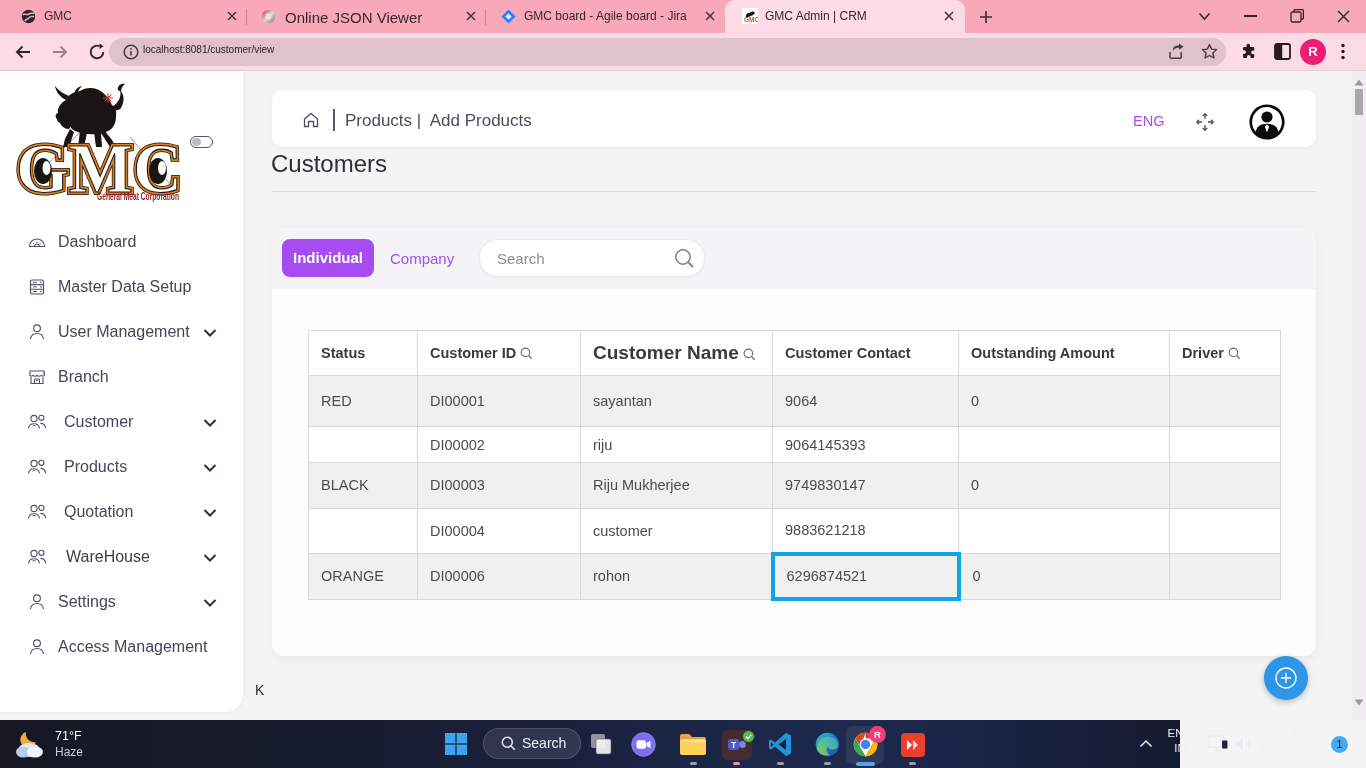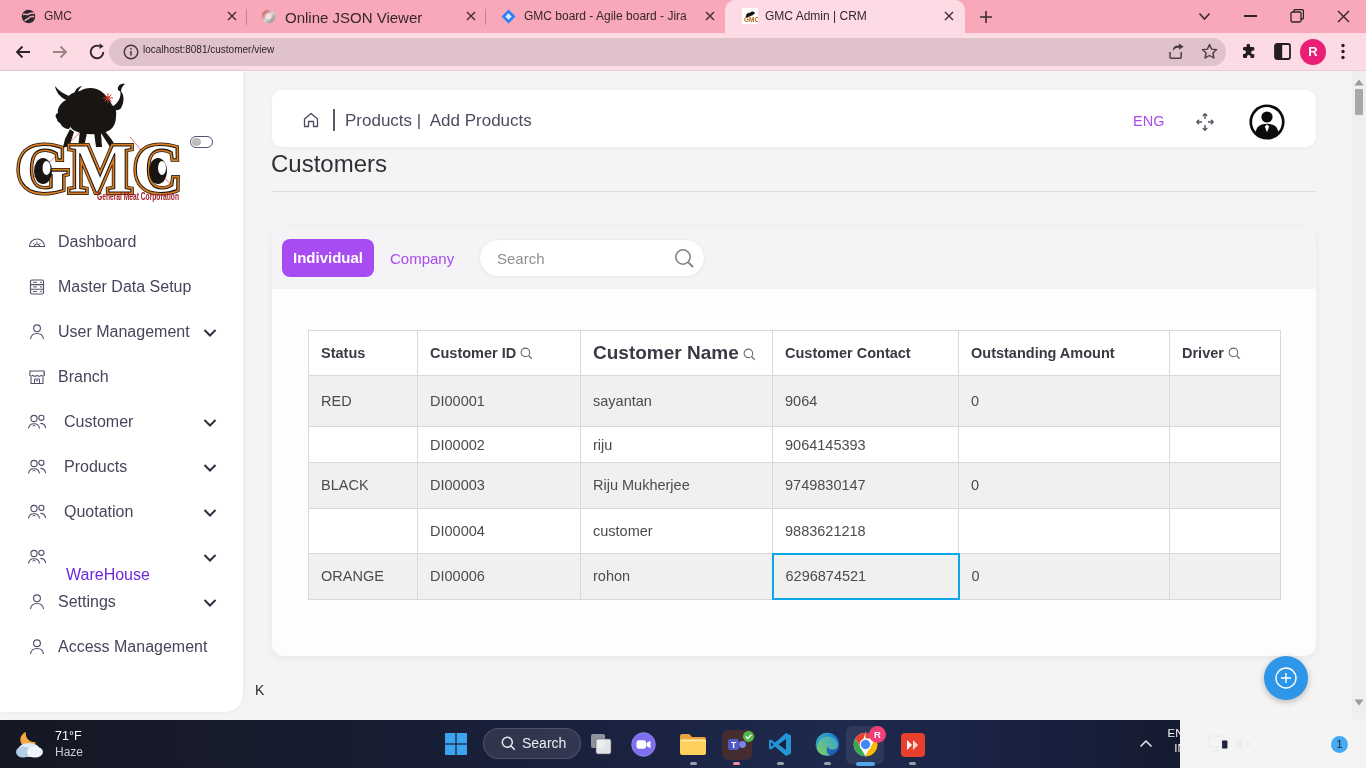--- a/index.html
+++ b/index.html
@@ -255,21 +255,21 @@
   <td style="border:1px solid #d9d9d9;padding:0 0 0 12px;font-size:14.5px;color:#4c4c4c;white-space:nowrap;overflow:hidden;">DI00004</td>
   <td style="border:1px solid #d9d9d9;padding:0 0 0 12px;font-size:14.5px;color:#4c4c4c;white-space:nowrap;overflow:hidden;">customer</td>
   <td style="border:1px solid #d9d9d9;padding:0 0 0 12px;font-size:14.5px;color:#4c4c4c;white-space:nowrap;overflow:hidden;">9883621218</td>
   <td style="border:1px solid #d9d9d9;padding:0 0 0 12px;font-size:14.5px;color:#4c4c4c;white-space:nowrap;overflow:hidden;"></td>
   <td style="border:1px solid #d9d9d9;padding:0 0 0 12px;font-size:14.5px;color:#4c4c4c;white-space:nowrap;overflow:hidden;"></td>
   </tr>
   <tr style="height:45.5px;background:#f0f0f0;">
   <td style="border:1px solid #d9d9d9;padding:0 0 0 12px;font-size:14.5px;color:#4c4c4c;white-space:nowrap;overflow:hidden;">ORANGE</td>
   <td style="border:1px solid #d9d9d9;padding:0 0 0 12px;font-size:14.5px;color:#4c4c4c;white-space:nowrap;overflow:hidden;">DI00006</td>
   <td style="border:1px solid #d9d9d9;padding:0 0 0 12px;font-size:14.5px;color:#4c4c4c;white-space:nowrap;overflow:hidden;">rohon</td>
-  <td style="border:2px solid #0ea5e9;padding:0 0 0 12px;font-size:14.5px;color:#4c4c4c;white-space:nowrap;overflow:hidden;">6296874521</td>
+  <td style="border:4px solid #0ea5e9;padding:0 0 0 12px;font-size:14.5px;color:#4c4c4c;white-space:nowrap;overflow:hidden;">6296874521</td>
   <td style="border:1px solid #d9d9d9;padding:0 0 0 12px;font-size:14.5px;color:#4c4c4c;white-space:nowrap;overflow:hidden;">0</td>
   <td style="border:1px solid #d9d9d9;padding:0 0 0 12px;font-size:14.5px;color:#4c4c4c;white-space:nowrap;overflow:hidden;"></td>
   </tr>
   </tbody>
     </table>
 
   <div class="abs" style="left:1264px;top:585px;width:44px;height:44px;border-radius:50%;background:#2d96e9;box-shadow:0 2px 6px rgba(0,0,0,0.25);"></div>
   <svg class="abs" style="left:1275px;top:596px" width="22" height="22" viewBox="0 0 22 22">
       <circle cx="11" cy="11" r="10" stroke="#fff" stroke-width="1.4" fill="none"></circle>
       <path d="M11 6 L11 16 M6 11 L16 11" stroke="#fff" stroke-width="1.4"></path>
@@ -339,21 +339,21 @@
   <svg class="abs" style="left:203px;top:438px" width="14" height="8" viewBox="0 0 14 8">
       <path d="M1.5 1 L7 6.5 L12.5 1" stroke="#2e2e40" stroke-width="2" fill="none"></path>
     </svg>
   <svg class="abs" style="left:27px;top:476px" width="20" height="20" viewBox="0 0 20 20">
       <circle cx="7" cy="6.5" r="3.1" stroke="#50506a" stroke-width="1.1" fill="none"></circle>
       <path d="M1.5 16.5 C2 12.8 4.5 11.8 7 11.8 C9.5 11.8 12 12.8 12.5 16.5" stroke="#50506a" stroke-width="1.1" fill="none"></path>
       <circle cx="14.4" cy="5.8" r="2.6" stroke="#50506a" stroke-width="1.1" fill="none"></circle>
       <path d="M13.4 11.4 C16.4 11.4 18.2 13.2 18.7 16.2" stroke="#50506a" stroke-width="1.1" fill="none"></path>
       <path d="M5.5 14.2 L7 13.2 L8.5 14.2" stroke="#50506a" stroke-width="0.9" fill="none"></path>
     </svg>
-  <div class="abs" style="left:66px;top:477px;font-size:16px;color:#6d28d9;margin-top:18px;">WareHouse</div>
+  <div class="abs" style="left:66px;top:477px;font-size:16px;color:#404040;">WareHouse</div>
   <svg class="abs" style="left:203px;top:483px" width="14" height="8" viewBox="0 0 14 8">
       <path d="M1.5 1 L7 6.5 L12.5 1" stroke="#2e2e40" stroke-width="2" fill="none"></path>
     </svg>
   <svg class="abs" style="left:27px;top:521px" width="20" height="20" viewBox="0 0 20 20">
       <circle cx="10" cy="6.2" r="3.4" stroke="#50506a" stroke-width="1.15" fill="none"></circle>
       <path d="M3.5 17 C4 12.8 7 11.5 10 11.5 C13 11.5 16 12.8 16.5 17" stroke="#50506a" stroke-width="1.15" fill="none"></path>
     </svg>
   <div class="abs" style="left:58px;top:522px;font-size:16px;color:#45455c;">Settings</div>
   <svg class="abs" style="left:203px;top:528px" width="14" height="8" viewBox="0 0 14 8">
       <path d="M1.5 1 L7 6.5 L12.5 1" stroke="#2e2e40" stroke-width="2" fill="none"></path>

